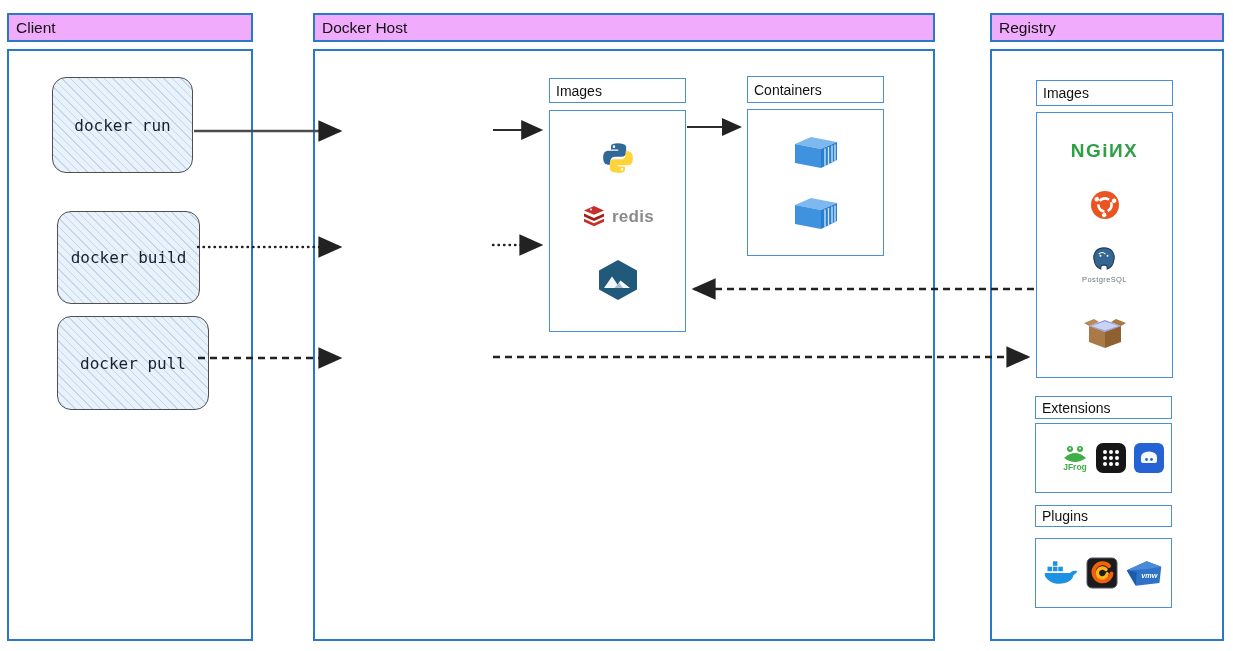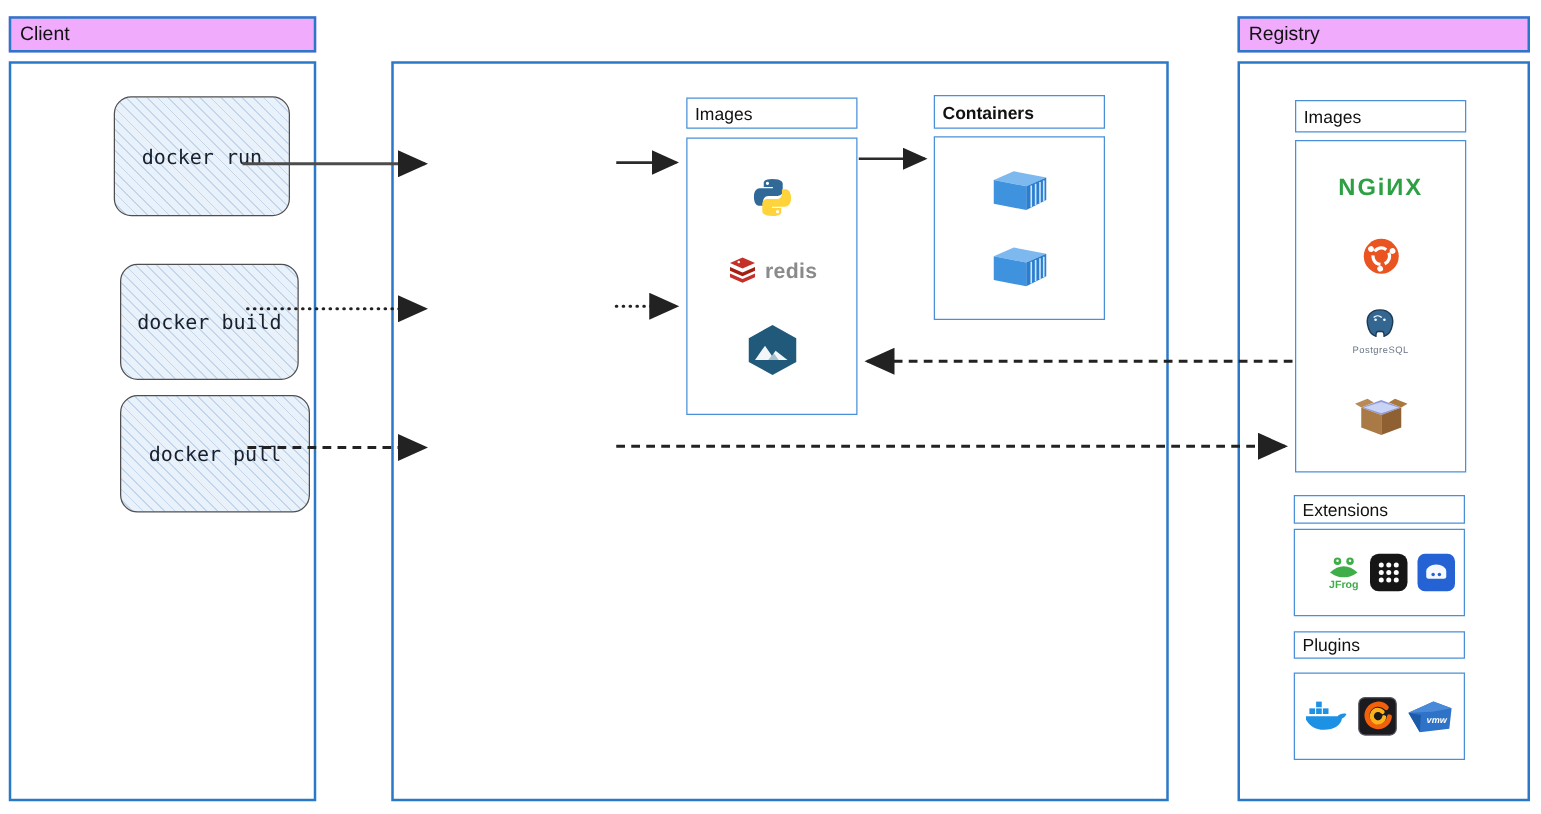--- a/index.html
+++ b/index.html
@@ -12,21 +12,21 @@
   .sec-body{border:2px solid #2a79c8;background:#fff;}
   
   .grp-title{border:1.5px solid #4a90d9;background:#fff;display:flex;align-items:center;
              padding-left:6px;font-size:14px;color:#111;}
   .grp-body{border:1.5px solid #4a90d9;background:#fff;}
   
   .sketch{border:1.6px solid #4f4f4f;border-radius:14px;
           background:
             repeating-linear-gradient(45deg, rgba(96,146,198,0.28) 0px, rgba(96,146,198,0.28) 1px, transparent 1px, transparent 6px),
             #e9f1fa;
-          display:flex;align-items:center;justify-content:center;margin-left:39px;}
+          display:flex;align-items:center;justify-content:center;}
   .cmd{font-family:"DejaVu Sans Mono",monospace;font-size:16px;color:#17202c;}
   .daemon{border:1.8px solid #4f4f4f;border-radius:22px;
           background:
             repeating-linear-gradient(45deg, rgba(120,160,205,0.22) 0px, rgba(120,160,205,0.22) 1px, transparent 1px, transparent 7px),
             #f2f7fc;
           display:flex;align-items:center;justify-content:center;text-align:center;}
   .daemon span{font-size:16px;color:#1c2430;width:80px;line-height:1.35;}
   
   .vstack{display:flex;flex-direction:column;align-items:center;justify-content:space-evenly;}
   .hstack{display:flex;flex-direction:row;align-items:center;justify-content:space-evenly;}
@@ -51,20 +51,23 @@
   <div class="abs sketch" style="left:52px;top:77px;width:141px;height:96px;">
     <span class="cmd">docker run</span>
   </div>
   <div class="abs sketch" style="left:57px;top:211px;width:143px;height:93px;">
     <span class="cmd">docker build</span>
   </div>
   <div class="abs sketch" style="left:57px;top:316px;width:152px;height:94px;">
     <span class="cmd">docker pull</span>
   </div>
 
+  <div class="abs sec-title" style="left:313px;top:13px;width:622px;height:29px;">
+    <span>Docker Host</span>
+  </div>
   <div class="abs sec-body" style="left:313px;top:49px;width:622px;height:592px;"></div>
 
 
   <div class="abs grp-title" style="left:549px;top:78px;width:137px;height:25px;">
     <span>Images</span>
   </div>
   <div class="abs grp-body vstack" style="left:549px;top:110px;width:137px;height:222px;">
 
     <svg width="34" height="34" viewBox="0 0 32 32">
       <path fill="#306998" d="M15.8 2c-6.9 0-6.4 3-6.4 3v3.1h6.9v1H6.9S2 8.6 2 15.6s4.3 6.7 4.3 6.7h2.6v-3.2s-.1-4.3 4.2-4.3h6.6s4 .1 4-3.9V5.8S24.4 2 15.8 2zm-3.6 2.1a1.2 1.2 0 1 1 0 2.4 1.2 1.2 0 0 1 0-2.4z"></path>
@@ -81,21 +84,21 @@
       <span class="redis-text">redis</span>
     </div>
 
     <svg width="46" height="42" viewBox="0 0 46 42">
       <polygon points="23,1 42,11.5 42,30.5 23,41 4,30.5 4,11.5" fill="#20597a"></polygon>
       <path d="M9 29 L17 17.5 22.5 25.5 25.5 21.5 35 29 Z" fill="#f2f6f9"></path>
       <path d="M19.5 29 L24 23.5 28 29 Z" fill="#20597a" opacity="0.35"></path>
     </svg>
   </div>
 
-  <div class="abs grp-title" style="left:747px;top:76px;width:137px;height:27px;font-weight:bold;">
+  <div class="abs grp-title" style="left:747px;top:76px;width:137px;height:27px;">
     <span>Containers</span>
   </div>
   <div class="abs grp-body vstack" style="left:747px;top:109px;width:137px;height:147px;">
     <svg width="48" height="36" viewBox="0 0 48 36">
       <polygon points="3,10 19,3 45,8 29,15" fill="#7db9ef"></polygon>
       <polygon points="3,10 29,15 29,34 3,29" fill="#3f93de"></polygon>
       <polygon points="29,15 45,8 45,26 29,34" fill="#2b7ecf"></polygon>
       <g stroke="#cfe6fa" stroke-width="1.3">
         <line x1="33" y1="14.4" x2="33" y2="31.8"></line>
           <line x1="36.5" y1="13" x2="36.5" y2="30"></line>

